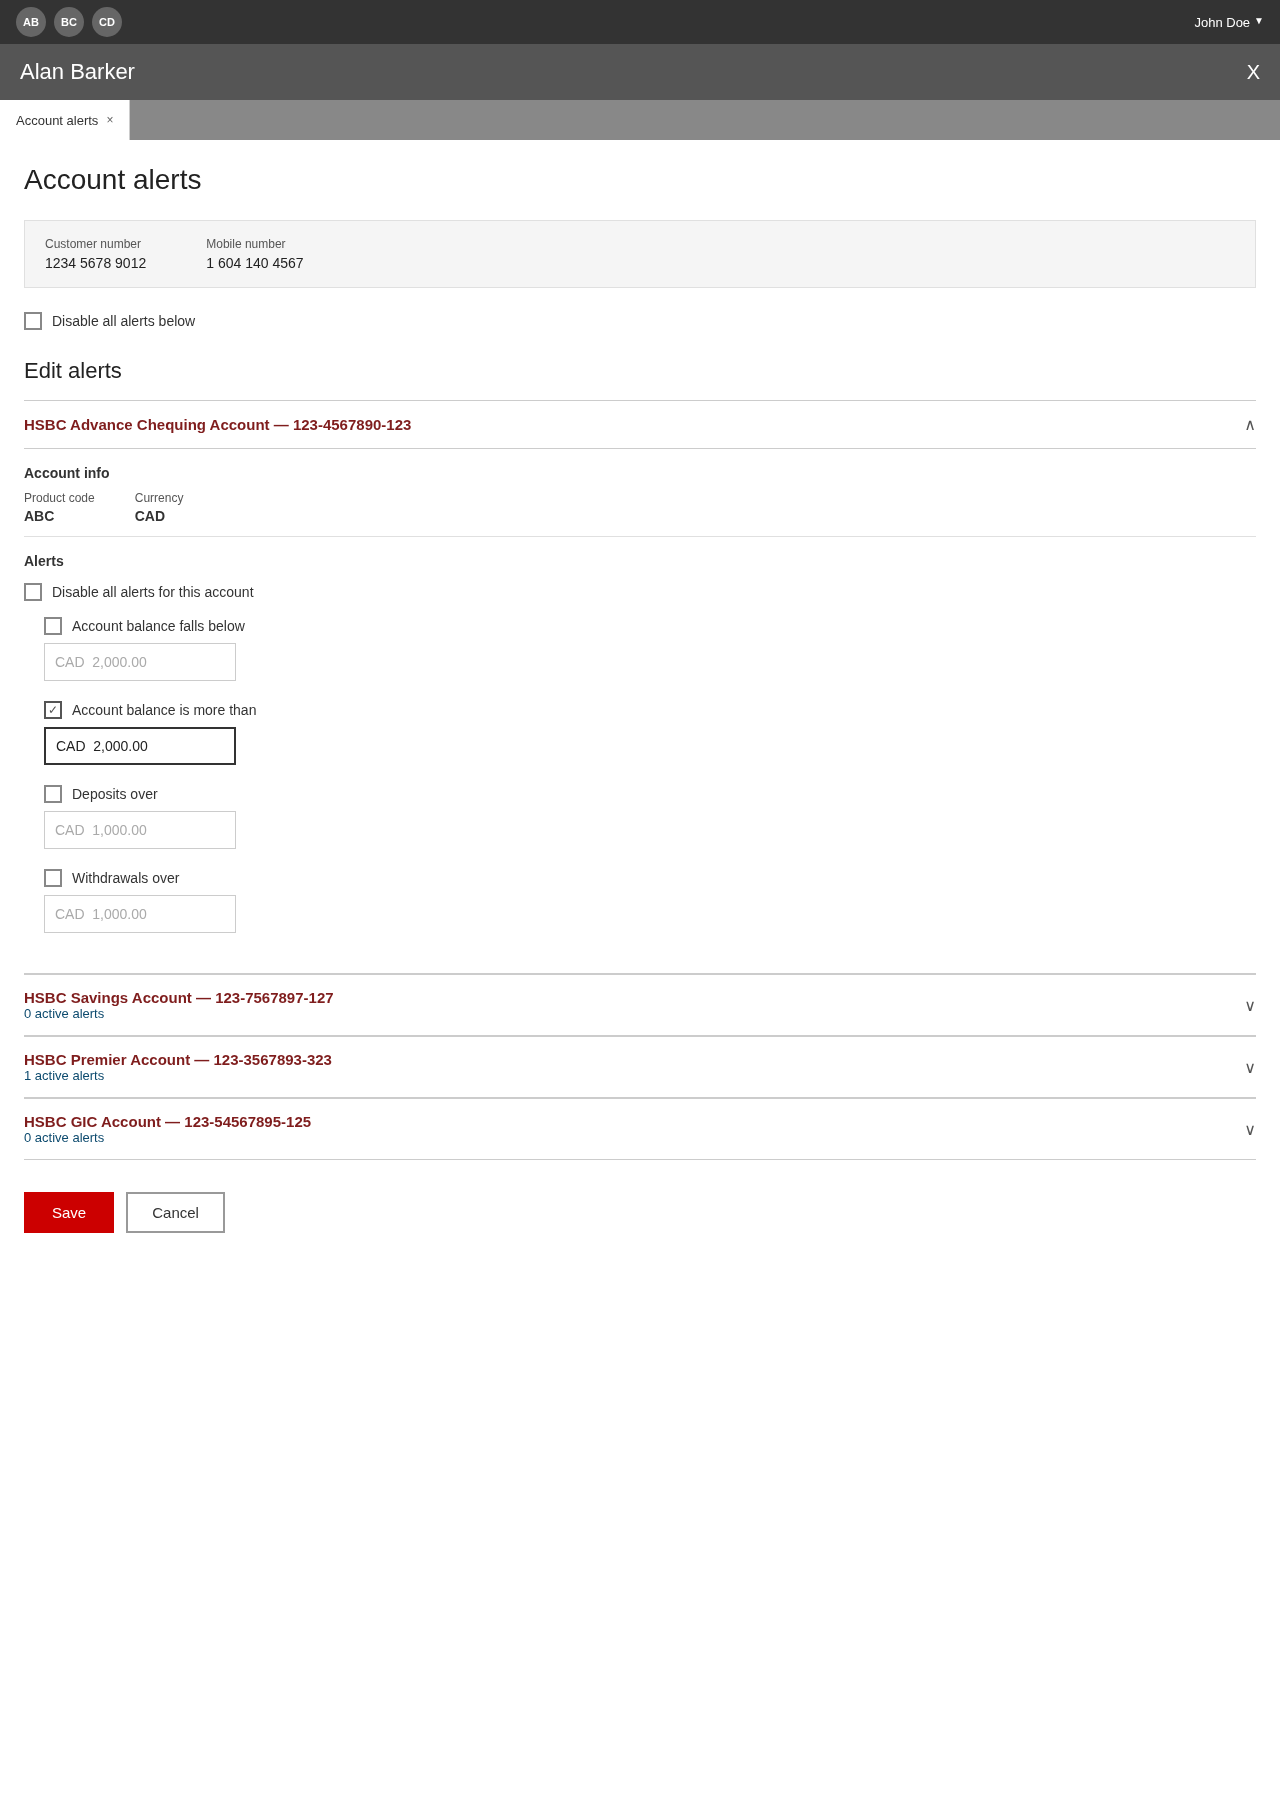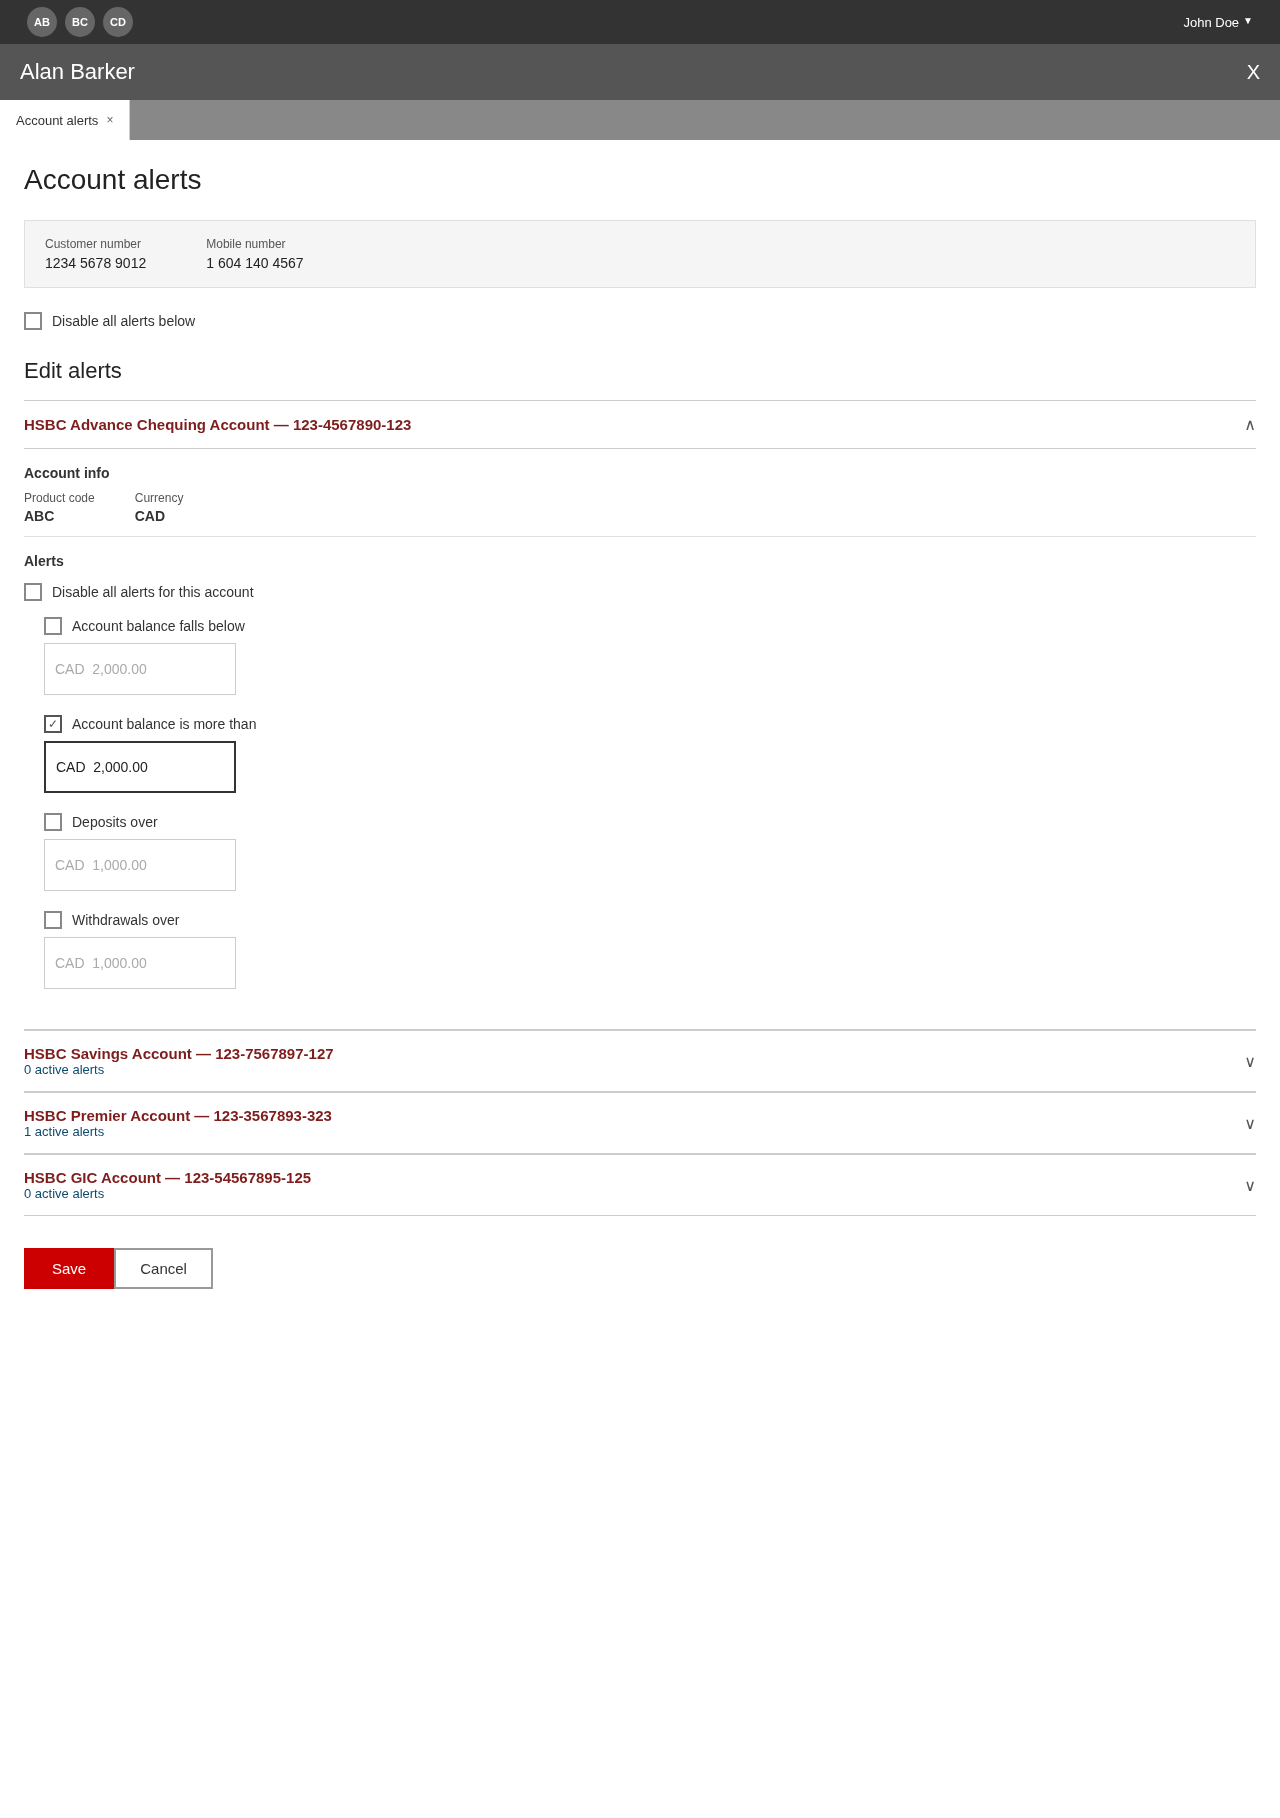--- a/index.html
+++ b/index.html
@@ -5,21 +5,21 @@
     * { box-sizing: border-box; margin: 0; padding: 0; }
     body { font-family: Arial, sans-serif; font-size: 14px; color: #333; background: #fff; width: 1280px; }
 
     
     .top-nav {
       background: #333;
       height: 44px;
       display: flex;
       align-items: center;
       justify-content: space-between;
-      padding: 0 27px;
+      padding: 0 16px;
     }
     .avatar-group { display: flex; gap: 8px; }
     .avatar {
       width: 30px; height: 30px; border-radius: 50%;
       background: #666; color: #fff;
       display: flex; align-items: center; justify-content: center;
       font-size: 11px; font-weight: bold; cursor: pointer;
     }
     .user-menu { color: #fff; font-size: 13px; display: flex; align-items: flex-start; gap: 4px; cursor: pointer; }
     .user-menu .arrow { font-size: 10px; }
@@ -105,21 +105,21 @@
     .account-info-field .val { font-size: 14px; font-weight: bold; }
 
     .alerts-section h3 { font-size: 14px; font-weight: bold; margin-bottom: 14px; }
     .disable-account-alerts-row { display: flex; align-items: center; gap: 10px; margin-bottom: 16px; }
 
     
     .alert-row { margin-bottom: 20px; margin-left: 20px; }
     .alert-row-check { display: flex; align-items: center; gap: 10px; margin-bottom: 8px; }
     .alert-input {
       width: 192px;
-      height: 52px;
+      height: 38px;
       border: 1px solid #ccc;
       padding: 0 10px;
       font-size: 14px;
       color: #555;
       background: #fff;
       display: flex;
       align-items: center;
     }
     .alert-input.active-input {
       border: 2px solid #333;
@@ -143,21 +143,21 @@
     .checkbox-custom.checked::after {
       content: '✓';
       font-size: 12px;
       color: #555;
     }
 
     
     .accordion-collapsed .accordion-header { border-bottom: 1px solid #ccc; }
 
     
-    .bottom-actions { display: flex; margin-top: 32px; align-items: center; }
+    .bottom-actions { display: flex; gap: 12px; margin-top: 32px; align-items: center; }
     .btn-save {
       background: #cc0000;
       color: #fff;
       border: none;
       padding: 12px 28px;
       font-size: 15px;
       cursor: pointer;
     }
     .btn-cancel {
       background: #fff;

